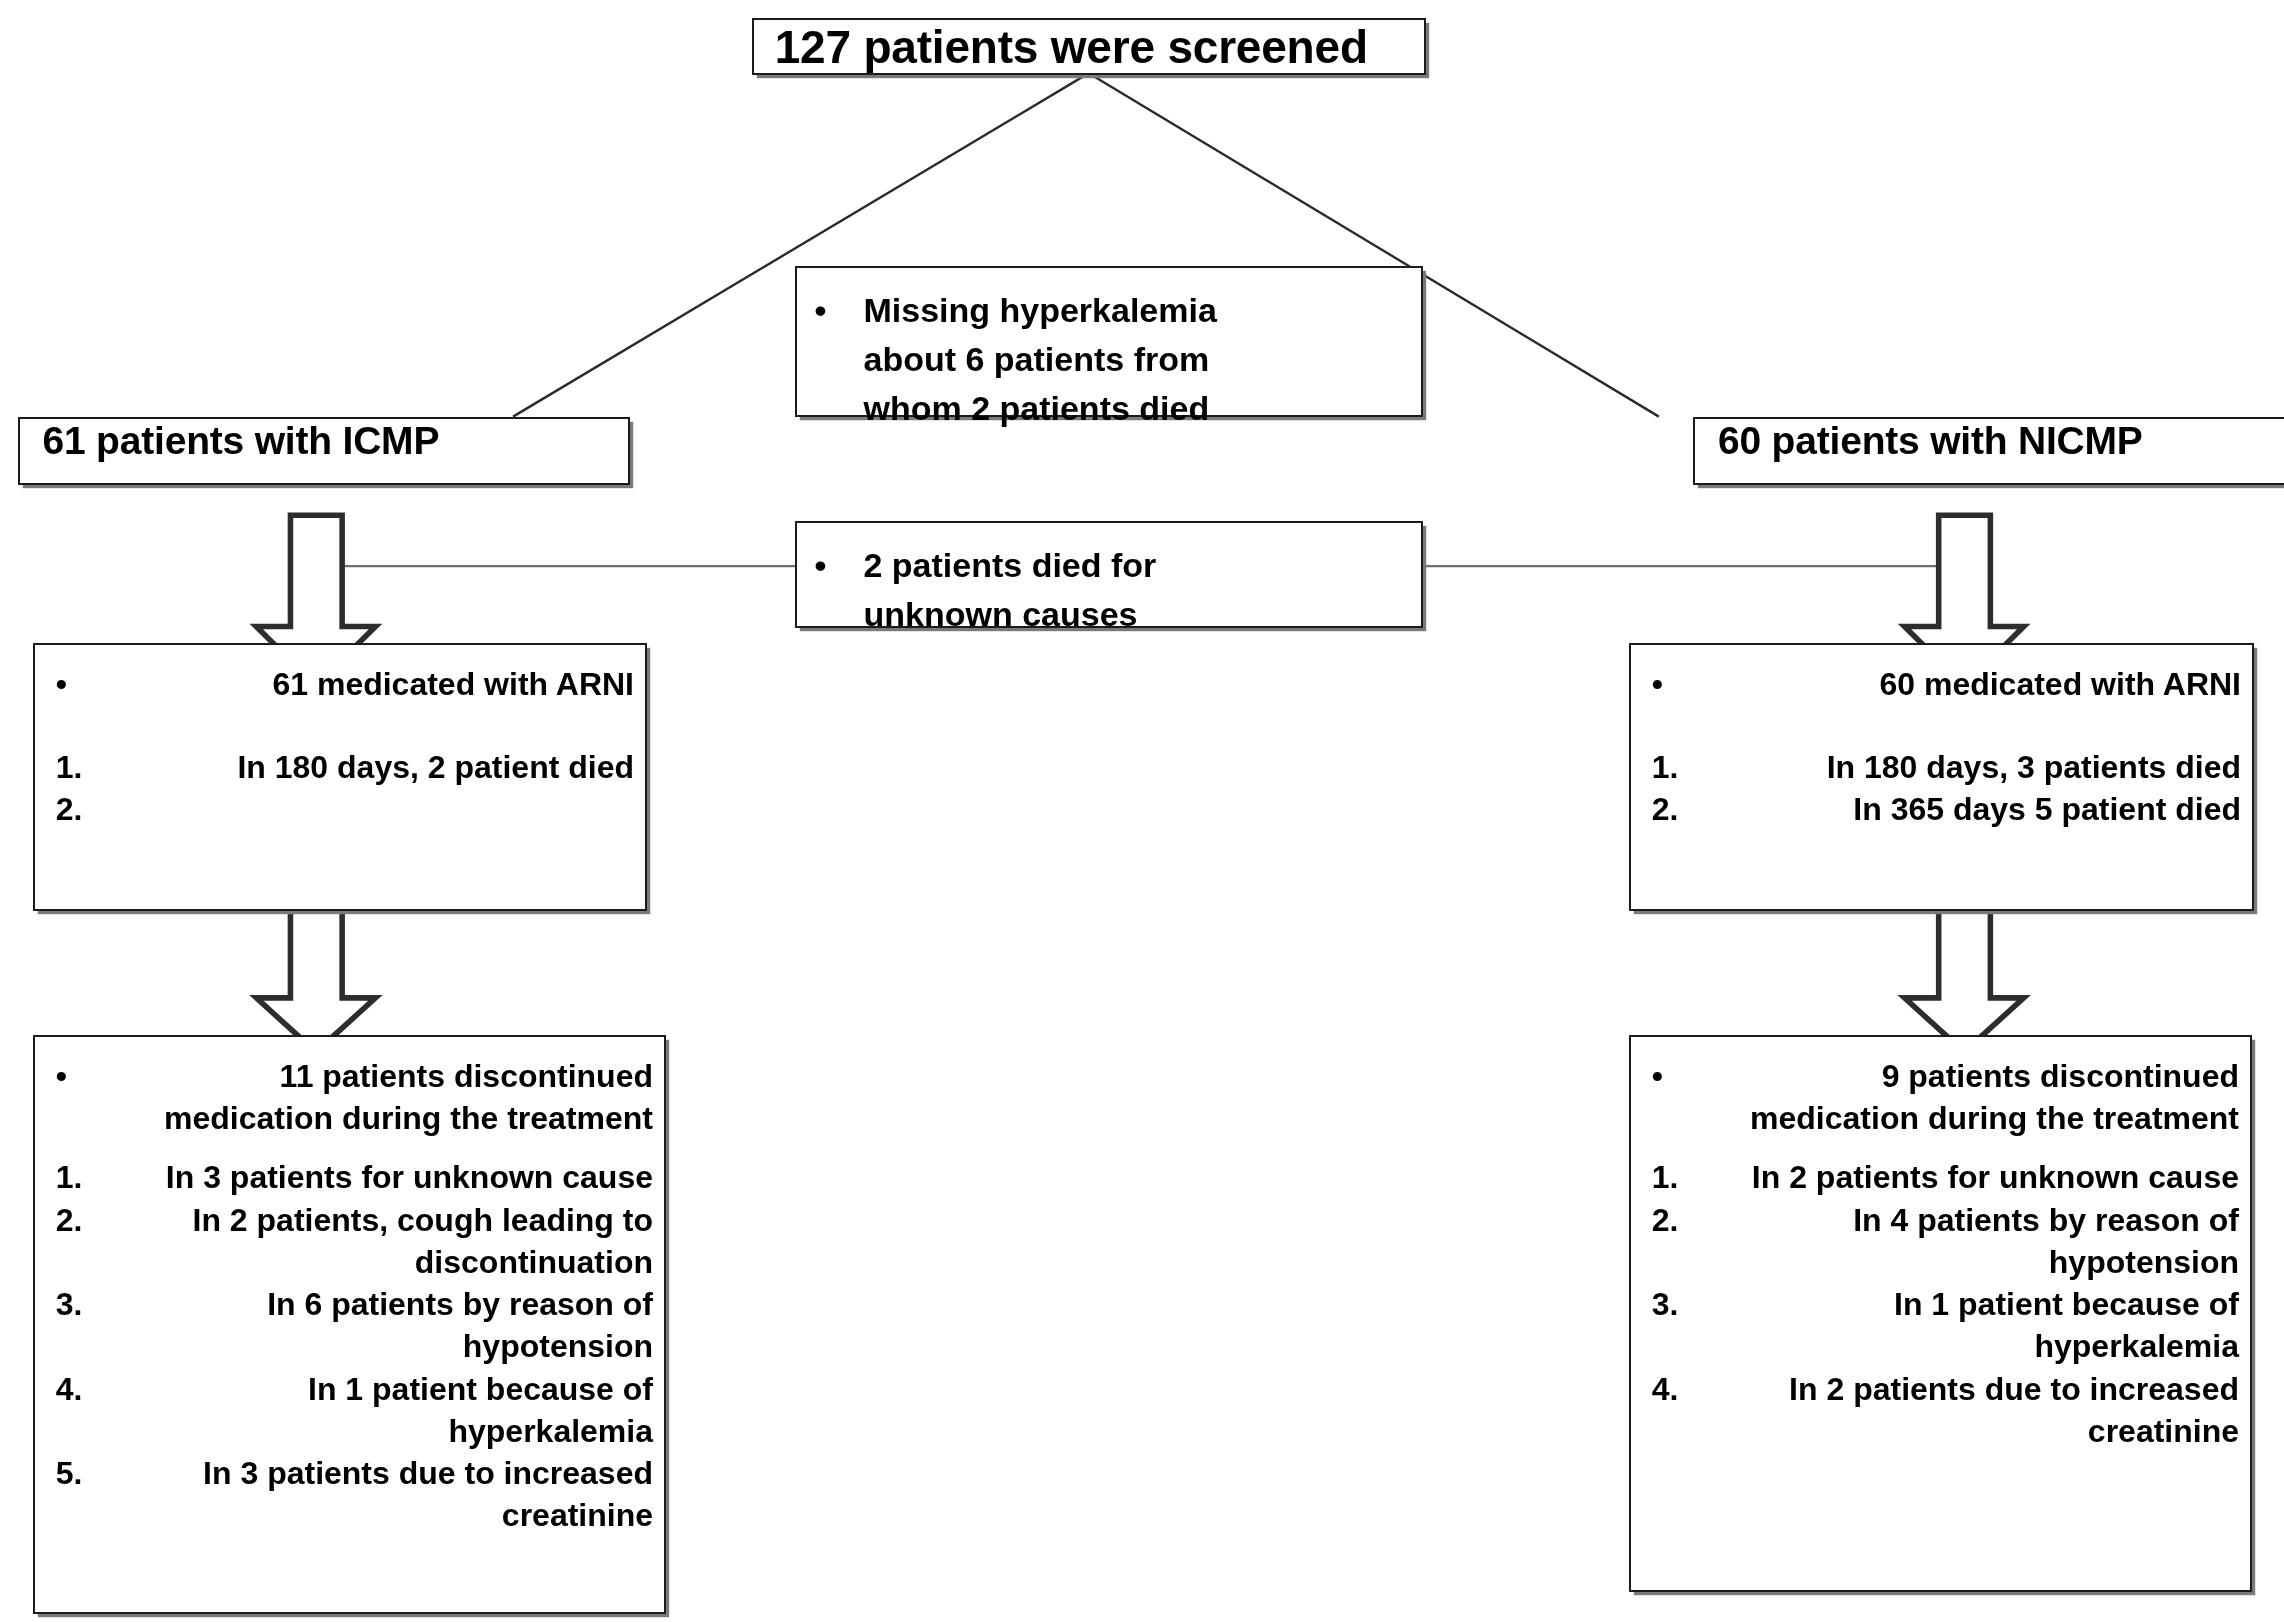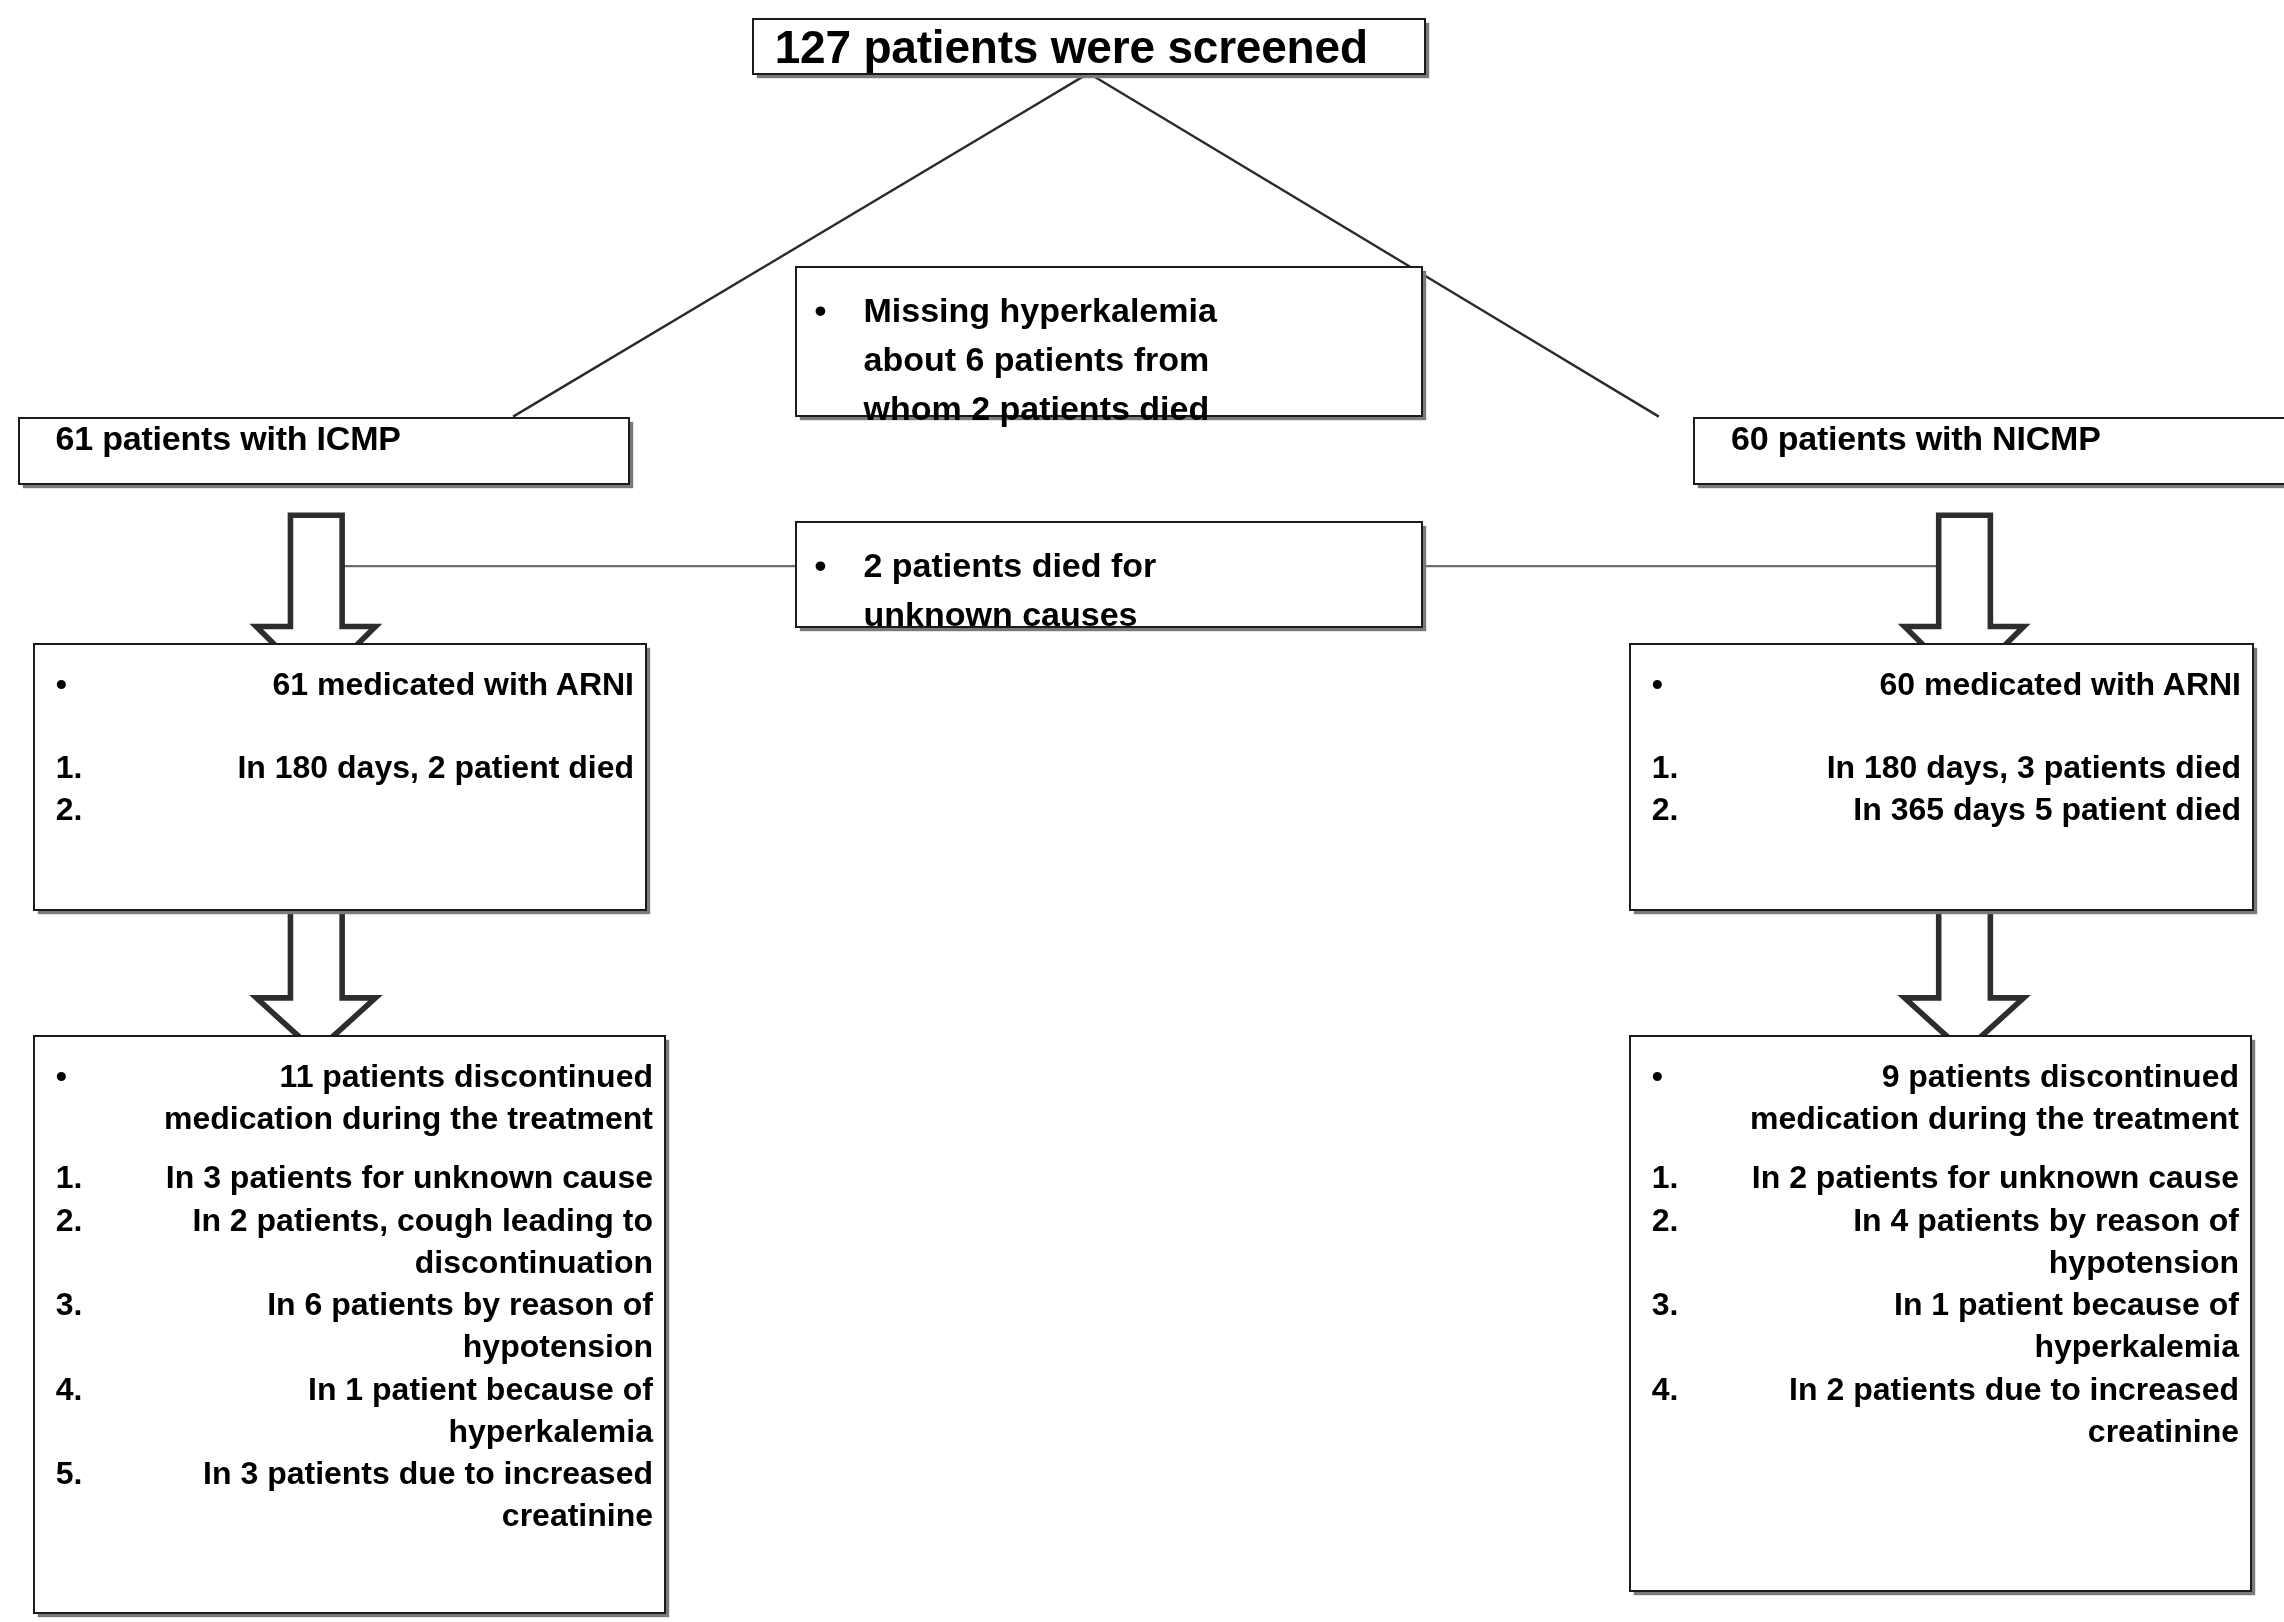--- a/index.html
+++ b/index.html
@@ -17,21 +17,21 @@
     box-shadow:4px 4px 0 -0.8px #7a7a7a;
     box-sizing:border-box;
   }
   .box-title{
     display:flex;align-items:flex-start;
     font-weight:bold;
     color:#000000;
     letter-spacing:-0.2px;
   }
   .t-screened{font-size:46px;padding-left:20.7px;}
-  .t-group{font-size:34px;padding-left:36px;}
+  .t-group{font-size:39px;padding-left:23px;}
   .note{
     font-size:34px;font-weight:bold;color:#000;
     line-height:1.45;
     padding:17.5px 14.3px 14.3px 17.5px;
     box-sizing:border-box;
   }
   .note .row{display:flex;align-items:flex-start;}
   .note .mk{width:49px;flex:0 0 49px;}
   .note .tx{flex:1;}
   .detail{

